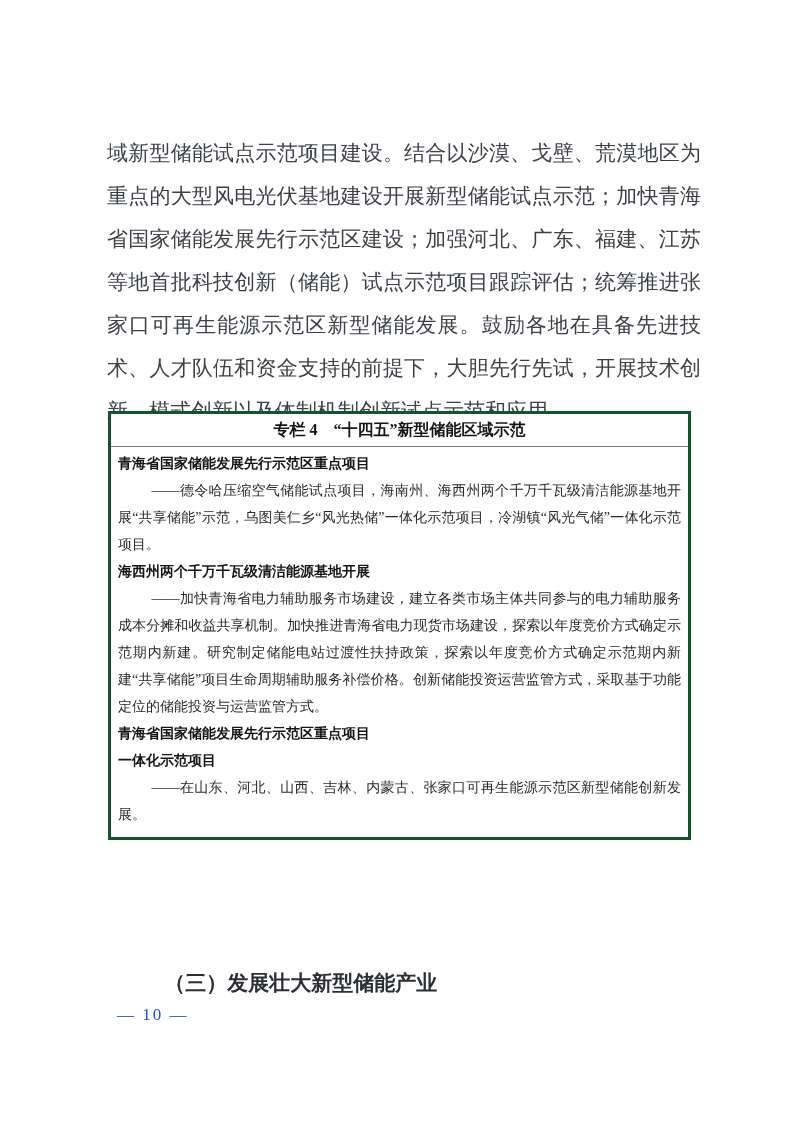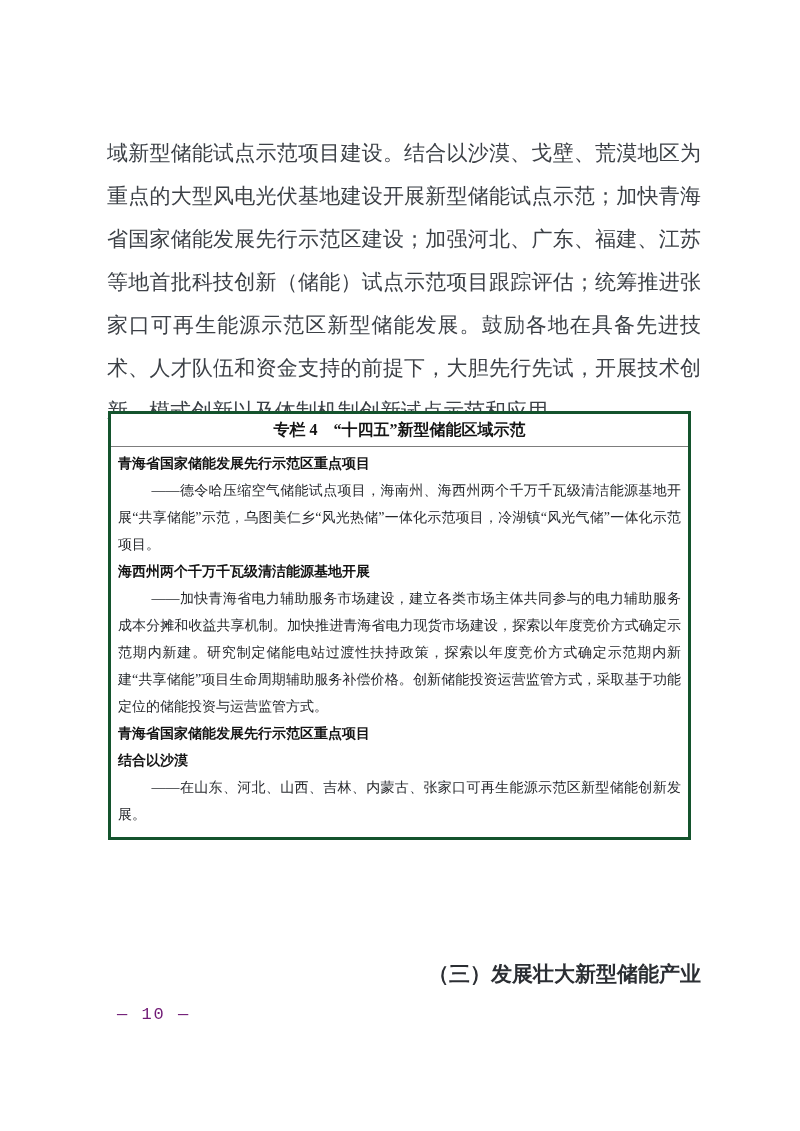--- a/index.html
+++ b/index.html
@@ -71,36 +71,35 @@
   .box-para {
     margin: 0;
     text-indent: 2.4em;
   }
   
   .subsection-heading {
     position: absolute;
     left: 107px;
     top: 960px;
     width: 594px;
-    margin: 0;
+    margin: 9px;
     font-size: 21px;
     font-weight: bold;
     color: #2b2e33;
     text-indent: 2.3em;
     font-family: "Liberation Sans", sans-serif;
-    text-align: right;
   }
   
   .page-number {
     position: absolute;
     left: 117px;
     top: 1005px;
-    font-family: Liberation Mono, monospace;
+    font-family: Liberation Serif, serif;
     font-size: 17px;
-    color: #701a75;
+    color: #1d4ed8;
     letter-spacing: 2px;
   }
 </style>
 </head>
 <body>
 
 <div class="page">
 
   <p class="main-text">域新型储能试点示范项目建设。结合以沙漠、戈壁、荒漠地区为重点的大型风电光伏基地建设开展新型储能试点示范；加快青海省国家储能发展先行示范区建设；加强河北、广东、福建、江苏等地首批科技创新（储能）试点示范项目跟踪评估；统筹推进张家口可再生能源示范区新型储能发展。鼓励各地在具备先进技术、人才队伍和资金支持的前提下，大胆先行先试，开展技术创新、模式创新以及体制机制创新试点示范和应用。</p>
 
@@ -109,21 +108,21 @@
     <div class="box-content">
 
       <p class="box-heading">青海省国家储能发展先行示范区重点项目</p>
       <p class="box-para">——德令哈压缩空气储能试点项目，海南州、海西州两个千万千瓦级清洁能源基地开展“共享储能”示范，乌图美仁乡“风光热储”一体化示范项目，冷湖镇“风光气储”一体化示范项目。</p>
 
       <p class="box-heading">海西州两个千万千瓦级清洁能源基地开展</p>
       <p class="box-para">——加快青海省电力辅助服务市场建设，建立各类市场主体共同参与的电力辅助服务成本分摊和收益共享机制。加快推进青海省电力现货市场建设，探索以年度竞价方式确定示范期内新建。研究制定储能电站过渡性扶持政策，探索以年度竞价方式确定示范期内新建“共享储能”项目生命周期辅助服务补偿价格。创新储能投资运营监管方式，采取基于功能定位的储能投资与运营监管方式。</p>
 
       <p class="box-heading">青海省国家储能发展先行示范区重点项目</p>
 
-      <p class="box-heading">结合以沙漠</p>
+      <p class="box-heading">一体化示范项目</p>
       <p class="box-para">——在山东、河北、山西、吉林、内蒙古、张家口可再生能源示范区新型储能创新发展。</p>
 
     </div>
   </div>
 
   <h2 class="subsection-heading">（三）发展壮大新型储能产业</h2>
 
   <div class="page-number">— 10 —</div>
 
 </div>

